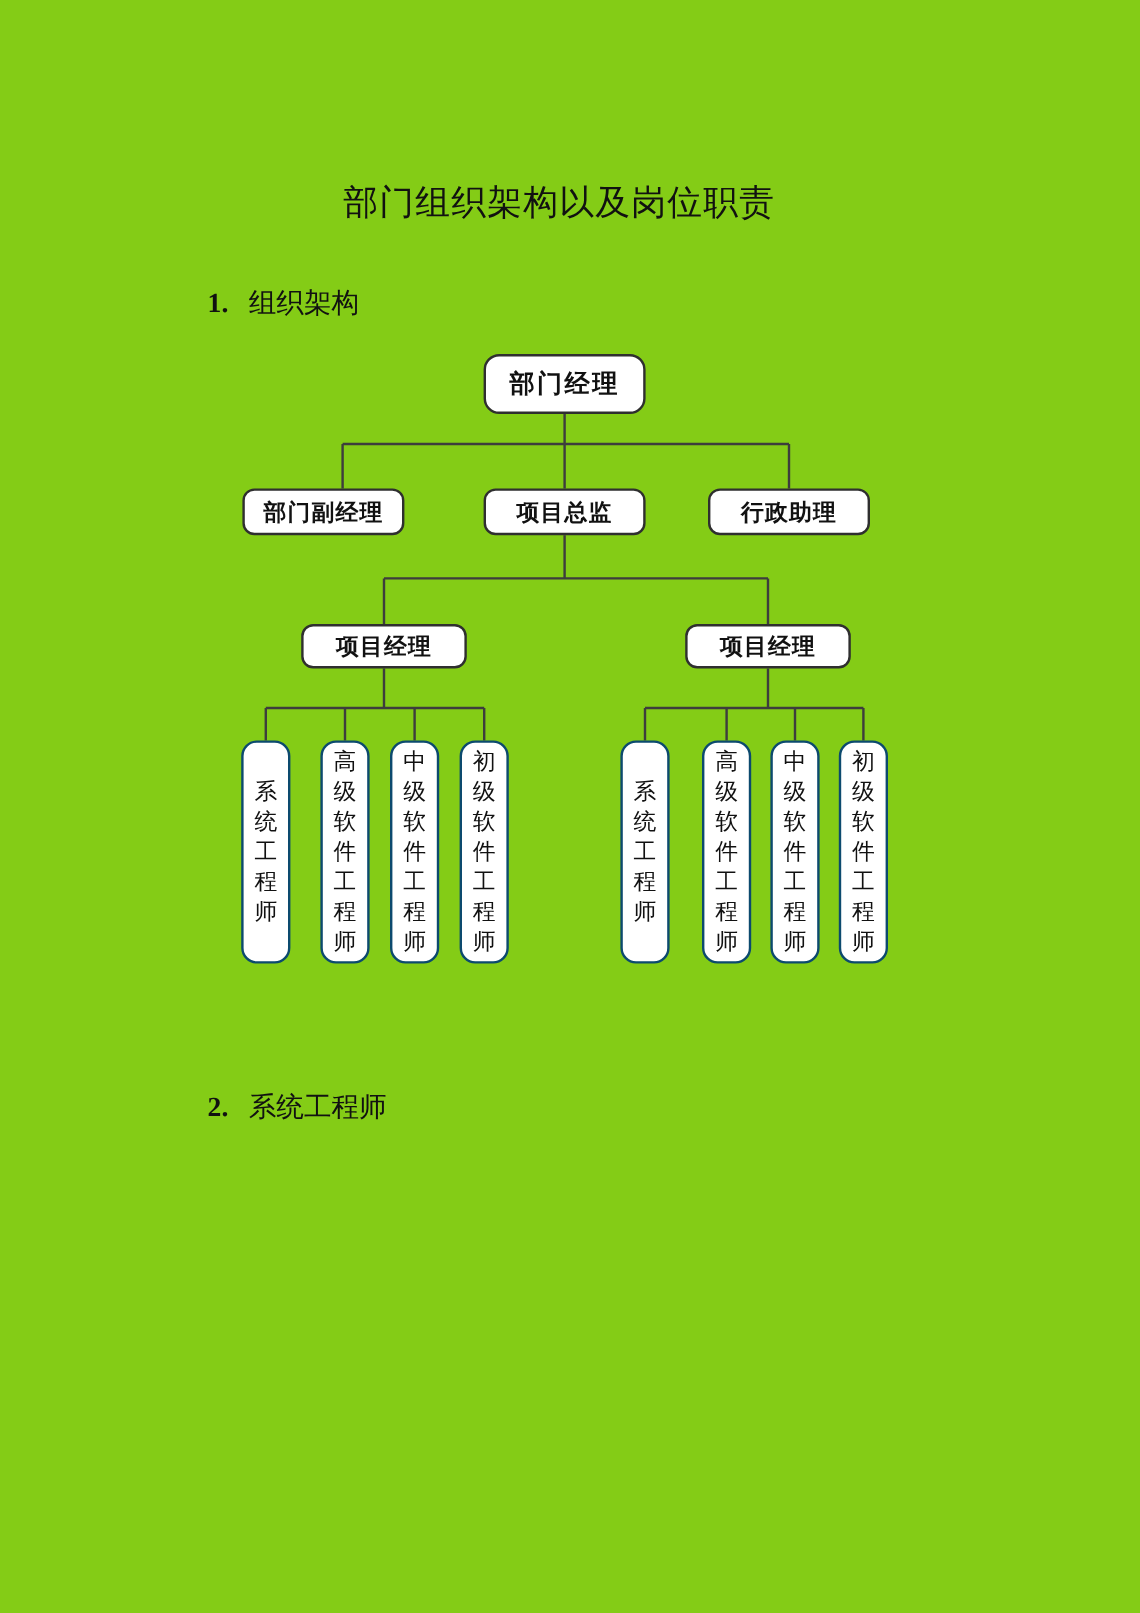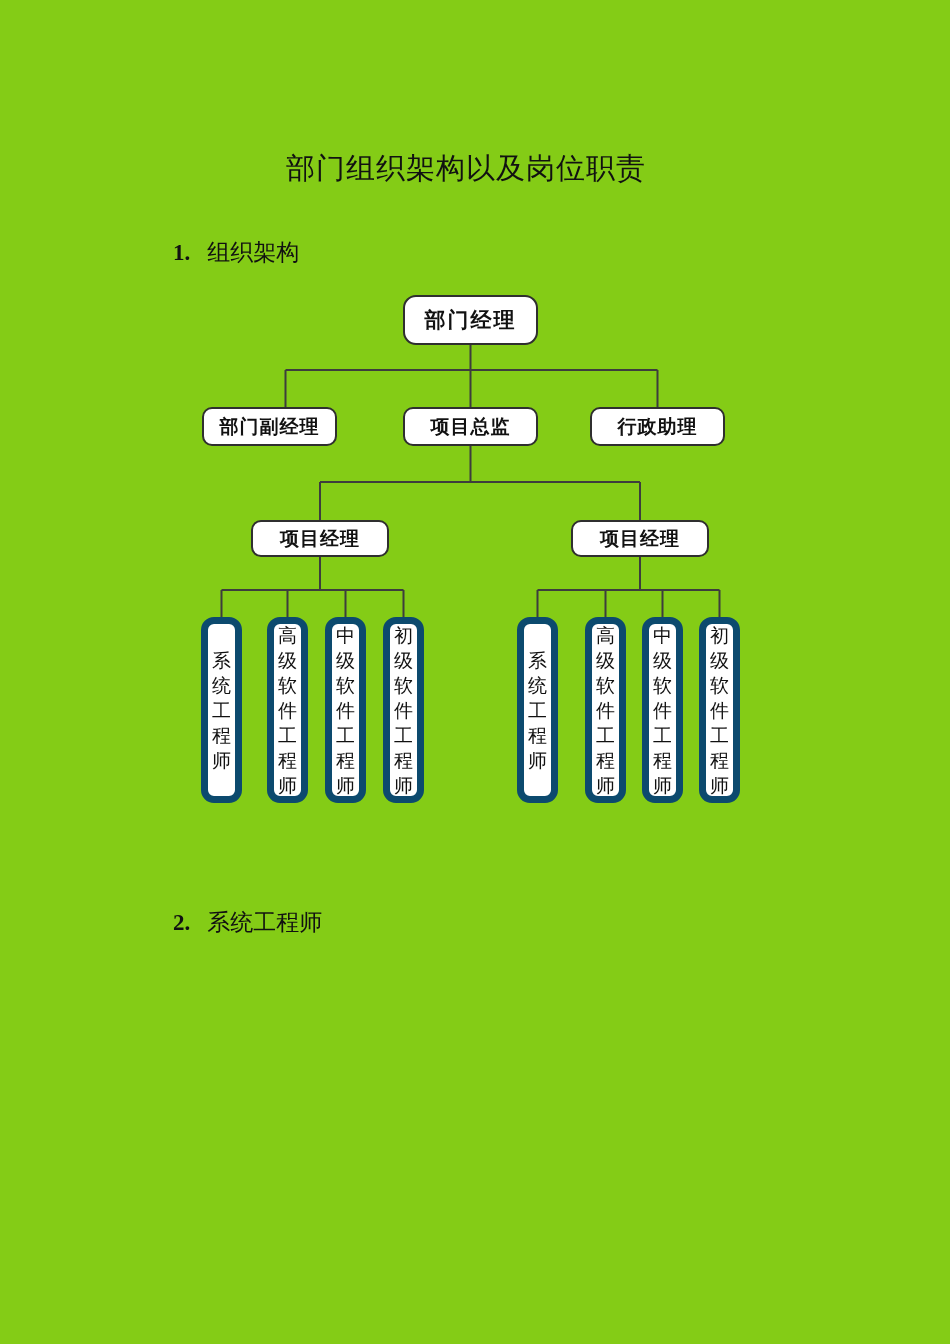--- a/index.html
+++ b/index.html
@@ -45,21 +45,21 @@
     align-items: center;
     justify-content: center;
     font-weight: bold;
     white-space: nowrap;
   }
   .root-node { border-radius: 13px; font-size: 21px; letter-spacing: 2px; }
   .mid-node  { font-size: 19px; letter-spacing: 1px; }
   .vnode {
     position: absolute;
     box-sizing: border-box;
-    border: 7px solid #0c4a6e;
+    border: 2px solid #0c4a6e;
     border-radius: 13px;
     background: #ffffff;
     display: flex;
     align-items: center;
     justify-content: center;
     text-align: center;
     font-size: 19px;
     line-height: 25px;
     font-weight: normal;
     word-break: break-all;

